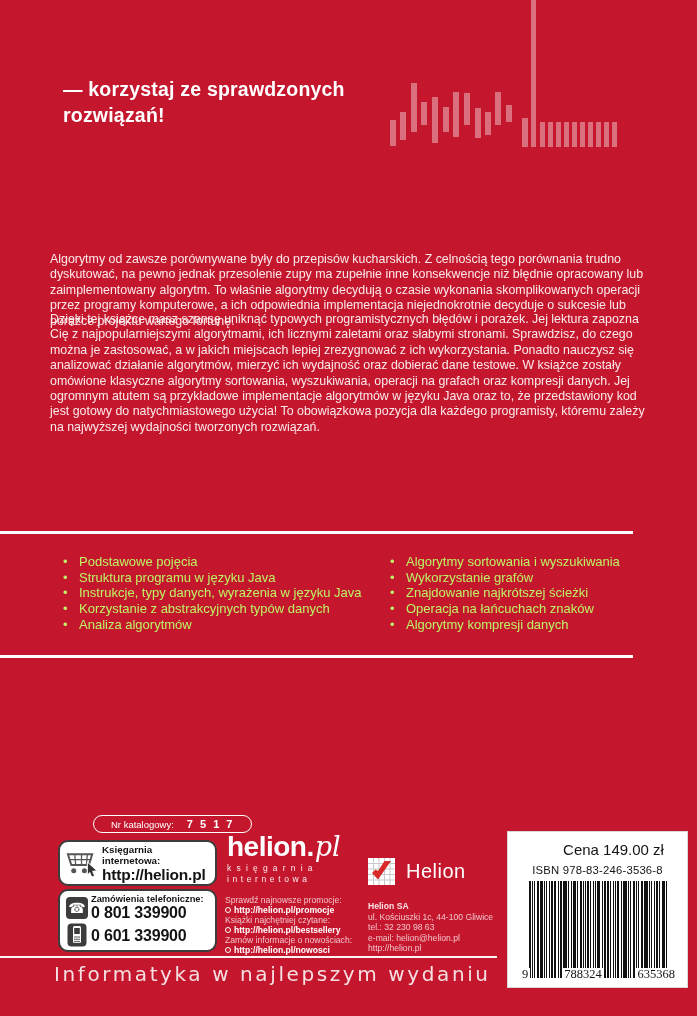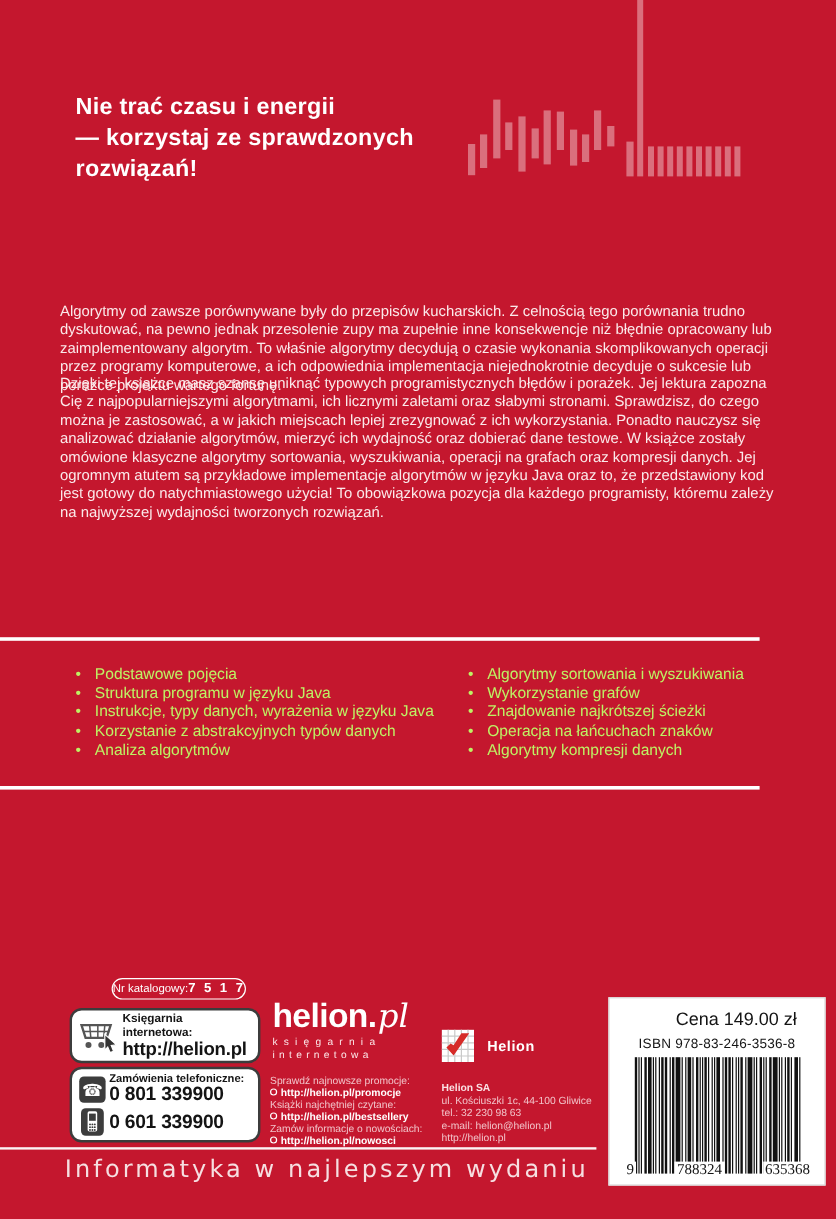--- a/index.html
+++ b/index.html
@@ -23,21 +23,21 @@
   .rule2{top:655px;width:633px;}
   .rule3{top:956px;width:497px;height:2px;background:rgba(255,255,255,.95);}
   
   .bullets{position:absolute;top:554px;font-size:13px;line-height:15.7px;color:#bef264;}
   .bullets-left{left:63px;}
   .bullets-right{left:390px;}
   .bullets .item{display:flex;}
   .bullets .item::before{content:"•";width:16px;flex:0 0 16px;font-size:13px;}
   
   .catalog-pill{position:absolute;left:93px;top:815px;height:16px;border:1px solid #fff;
-    border-radius:9px;display:flex;align-items:center;padding:0 0;font-size:9.5px;gap:0;color:#fff;}
+    border-radius:9px;display:flex;align-items:center;padding:0 17px;font-size:9.5px;gap:13px;color:#fff;}
   .catalog-pill .num{font-weight:bold;font-size:11px;letter-spacing:2px;}
   
   .badge{position:absolute;left:58px;width:159px;background:#fff;border:2px solid #3c3c3c;
     border-radius:10px;color:#141414;box-sizing:border-box;}
   .badge1{top:840px;height:46px;display:flex;align-items:center;padding:2px 5px;}
   .badge1 .txt{margin-left:4px;}
   .badge1 .lbl{font-size:9.8px;font-weight:bold;line-height:11px;}
   .badge1 .url{font-size:15.5px;font-weight:bold;letter-spacing:-.2px;line-height:17px;}
   .badge2{top:889px;height:63px;padding:3px 6px 4px;display:flex;flex-direction:column;}
   .b2-row{display:flex;align-items:center;}
@@ -54,21 +54,21 @@
     display:inline-block;margin-left:1px;}
   .hl-sub1{font-size:8.5px;letter-spacing:5.2px;margin-top:3px;color:#fde9ea;}
   .hl-sub2{font-size:8.5px;letter-spacing:3.6px;margin-top:2px;color:#fde9ea;}
   
   .promo{position:absolute;left:225px;top:895px;font-size:8.6px;line-height:10px;width:160px;}
   .promo .lbl{color:#f2c3c9;}
   .promo .url{font-weight:bold;color:#fff;display:flex;align-items:center;gap:3px;}
   .ring{width:4px;height:4px;border:1.6px solid #fff;border-radius:50%;display:inline-block;flex:0 0 auto;}
   
   .pub-logo{position:absolute;left:368px;top:858px;display:flex;align-items:center;gap:11px;}
-  .pub-name{font-size:12px;font-weight:bold;letter-spacing:.5px;text-align:center;}
+  .pub-name{font-size:20px;font-weight:normal;letter-spacing:.5px;text-align:center;}
   .address{position:absolute;left:368px;top:901px;font-size:8.6px;line-height:10.6px;color:#f2c3c9;}
   .address .b{font-weight:bold;color:#fbe2e5;}
   
   .price-box{position:absolute;left:507px;top:831px;width:181px;height:157px;background:#fff;
     border:1px solid #d8d8d8;color:#141414;box-sizing:border-box;text-align:center;}
   .price{font-size:15px;margin-top:9px;padding-left:32px;}
   .isbn{font-size:11.3px;margin-top:6px;letter-spacing:.2px;}
   .barcode{position:relative;height:102px;margin:3px 10px 0 12px;}
   .stripes{position:absolute;left:9px;right:1px;top:2px;bottom:3px;display:flex;align-items:stretch;}
   .stripes div{background:#111;flex:0 0 auto;height:100%;}
@@ -79,21 +79,20 @@
   
   .tagline{position:absolute;left:54px;top:962px;font-size:20px;letter-spacing:2.6px;
     color:#f6dfe1;font-family:"DejaVu Sans", sans-serif;}
 </style>
 </head>
 <body>
 
 <div class="cover">
 
   <div class="headline">
-    <div>Nie trać czasu i energii</div>
     <div>— korzystaj ze sprawdzonych</div>
     <div>rozwiązań!</div>
   </div>
 
   <div id="equalizer">
       <div class="eq-bar" style="left: 390px; top: 120px; height: 26px; width: 6px; background: rgba(255, 255, 255, 0.38);"></div>
       <div class="eq-bar" style="left: 400px; top: 112px; height: 28px; width: 6px; background: rgba(255, 255, 255, 0.38);"></div>
       <div class="eq-bar" style="left: 411px; top: 83px; height: 49px; width: 6px; background: rgba(255, 255, 255, 0.38);"></div>
       <div class="eq-bar" style="left: 421px; top: 102px; height: 23px; width: 6px; background: rgba(255, 255, 255, 0.38);"></div>
       <div class="eq-bar" style="left: 432px; top: 97px; height: 46px; width: 6px; background: rgba(255, 255, 255, 0.38);"></div>

